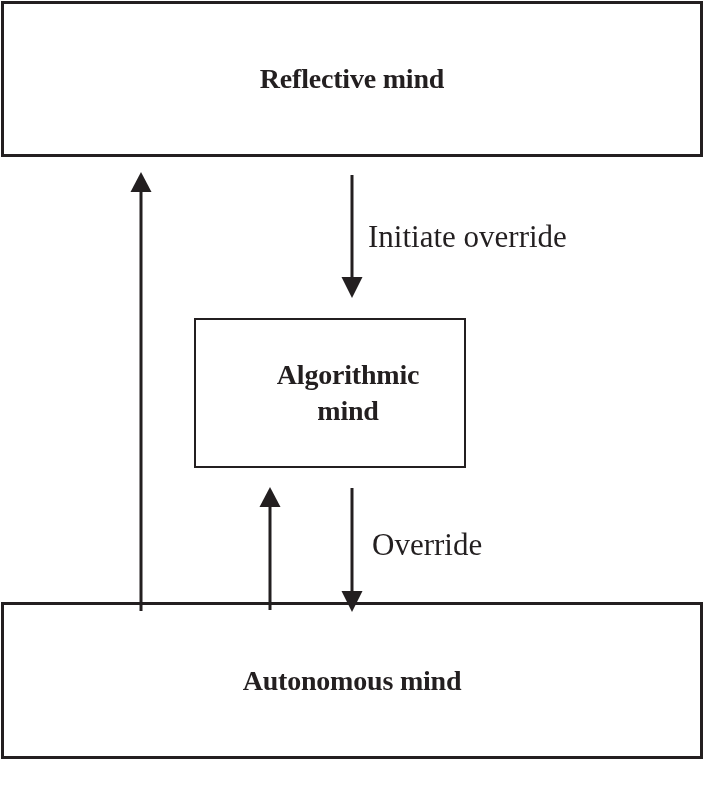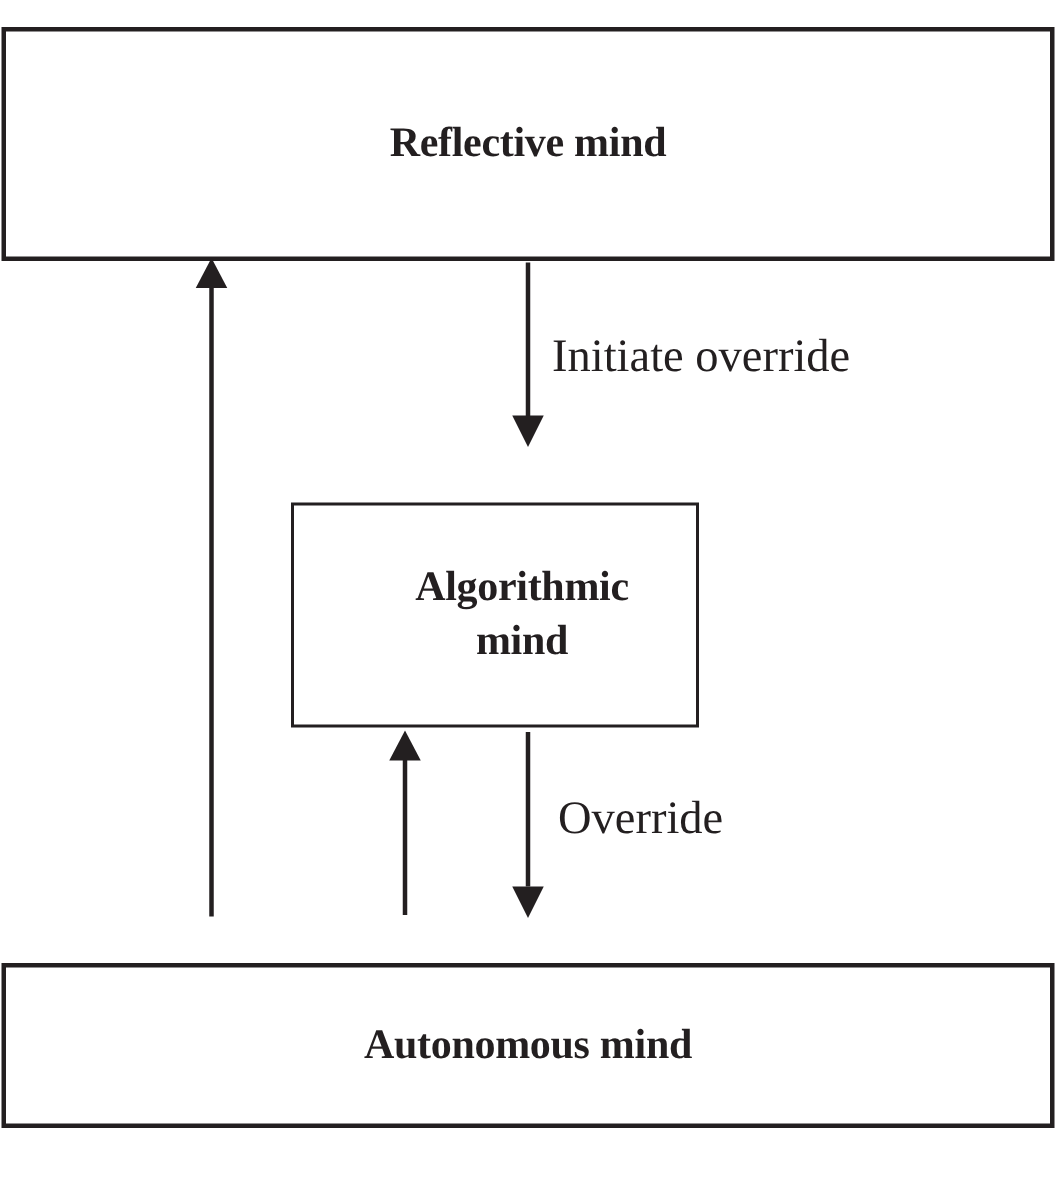--- a/index.html
+++ b/index.html
@@ -18,21 +18,20 @@
   }
   .box {
     position: absolute;
     box-sizing: border-box;
     border: 3px solid #231f20;
     background: #ffffff;
     display: flex;
     align-items: center;
     justify-content: center;
     text-align: center;
-    margin-top: 17px;
   }
   .box-label {
     font-weight: bold;
     font-size: 28px;
     line-height: 1.28;
     letter-spacing: -0.2px;
     color: #231f20;
   }
   #box-reflective {
     left: 1px;
@@ -43,23 +42,23 @@
   #box-algorithmic {
     left: 194px;
     top: 318px;
     width: 272px;
     height: 150px;
     border-width: 2px;
     padding-left: 36px;
   }
   #box-autonomous {
     left: 1px;
-    top: 625px;
+    top: 602px;
     width: 702px;
-    height: 110px;
+    height: 157px;
     justify-content: center;
   }
   .arrow {
     position: absolute;
   }
   .arrow svg {
     display: block;
     overflow: visible;
   }
   .edge-label {

